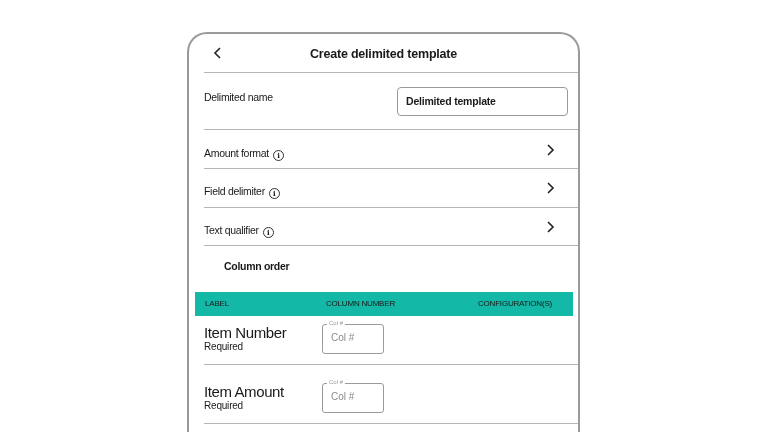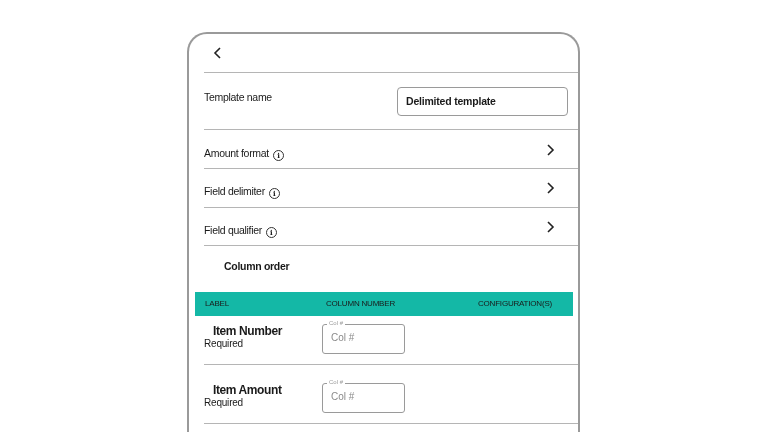--- a/index.html
+++ b/index.html
@@ -34,45 +34,46 @@
     border:1.5px solid #9a9a9a; border-radius:4px; font-size:10.5px; font-weight:bold;
     padding:0 8px; line-height:26px; letter-spacing:-0.2px;
   }
   .sec-title { font-size:10.5px; font-weight:bold; letter-spacing:-0.3px;margin-left:20px; }
   .sec-desc { font-size:8px; letter-spacing:-0.25px; }
   .thead {
     left:6px; width:378px; top:258px; height:24px; background:#14b8a6;
     font-size:8px; letter-spacing:-0.2px;
   }
   .thead span { position:absolute; top:7px; }
-  .item-name { font-size:12px; font-weight:bold; letter-spacing:-0.4px;margin-left:9px; }
+  .item-name { font-size:15px; font-weight:normal; letter-spacing:-0.4px; }
   .item-req { font-size:10px; letter-spacing:-0.2px; }
   .col-input {
-    width:83px; height:30px; box-sizing:border-box; border:1.5px solid #9a9a9a; border-radius:3px;
+    width:62px; height:30px; box-sizing:border-box; border:1.5px solid #9a9a9a; border-radius:3px;
   }
   .col-input .ph { position:absolute; left:8px; top:7px; font-size:10px; color:#8a8a8a; }
   .col-input .fl {
     position:absolute; left:4px; top:-6px; font-size:6px; color:#9a9a9a;
     background:#fff; padding:0 2px; line-height:8px;
   }
 </style>
 </head>
 <body>
 
 <div class="frame">
 
   <div class="abs back">
     <svg width="14" height="16" viewBox="0 0 14 16">
       <path d="M9 3 L4 8 L9 13" fill="none" stroke="#222" stroke-width="1.6"></path>
     </svg>
   </div>
+  <div class="abs title">Create delimited template</div>
 
   <div class="divider" style="top:38px"></div>
 
-  <div class="abs row-label" style="left:15px; top:57px">Template name</div>
+  <div class="abs row-label" style="left:15px; top:57px">Delimited name</div>
   <div class="abs name-input">Delimited template</div>
 
   <div class="divider" style="top:95px"></div>
 
   <div class="abs" style="left:15px; top:109px; right:0; height:16px">
     <span class="row-label">Amount format</span><span class="info-icon">i</span>
   </div>
   <svg class="abs chev" style="top:109px" viewBox="0 0 10 14">
       <path d="M3 2 L8 7 L3 12" fill="none" stroke="#222" stroke-width="1.6"></path>
     </svg>
@@ -82,21 +83,21 @@
   <div class="abs" style="left:15px; top:147px; right:0; height:16px">
     <span class="row-label">Field delimiter</span><span class="info-icon">i</span>
   </div>
   <svg class="abs chev" style="top:147px" viewBox="0 0 10 14">
       <path d="M3 2 L8 7 L3 12" fill="none" stroke="#222" stroke-width="1.6"></path>
     </svg>
 
   <div class="divider" style="top:173px"></div>
 
   <div class="abs" style="left:15px; top:186px; right:0; height:16px">
-    <span class="row-label">Field qualifier</span><span class="info-icon">i</span>
+    <span class="row-label">Text qualifier</span><span class="info-icon">i</span>
   </div>
   <svg class="abs chev" style="top:186px" viewBox="0 0 10 14">
       <path d="M3 2 L8 7 L3 12" fill="none" stroke="#222" stroke-width="1.6"></path>
     </svg>
 
   <div class="divider" style="top:211px"></div>
 
   <div class="abs sec-title" style="left:15px; top:226px">Column order</div>
 
   <div class="abs thead">

